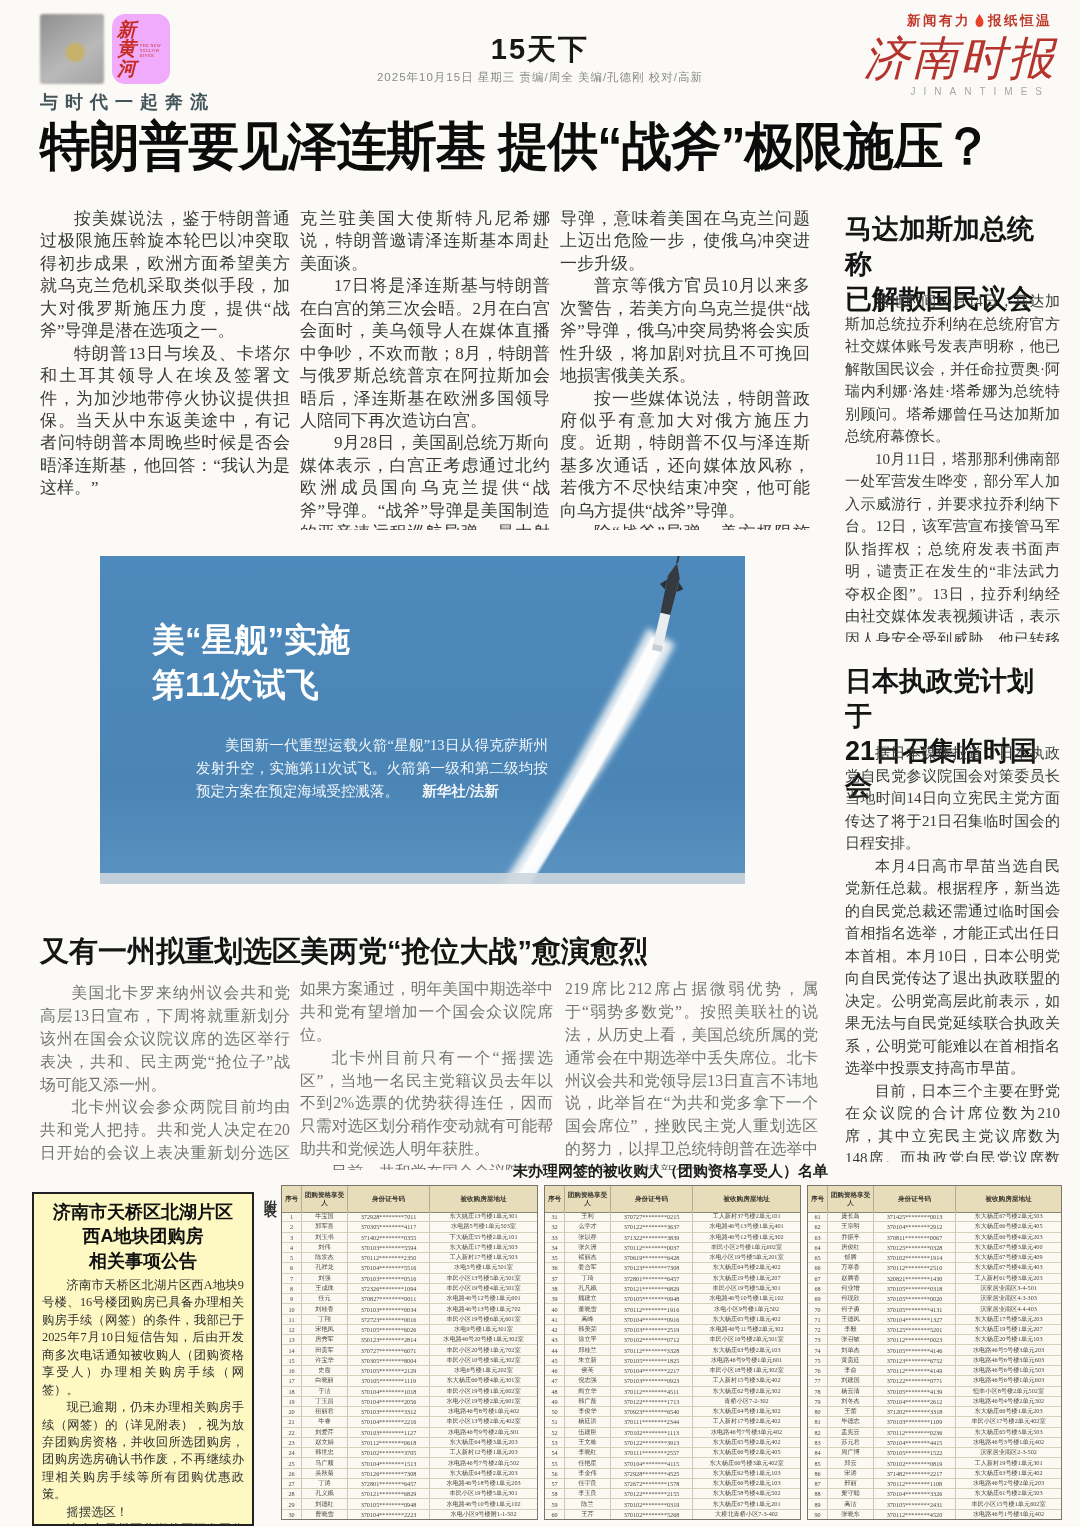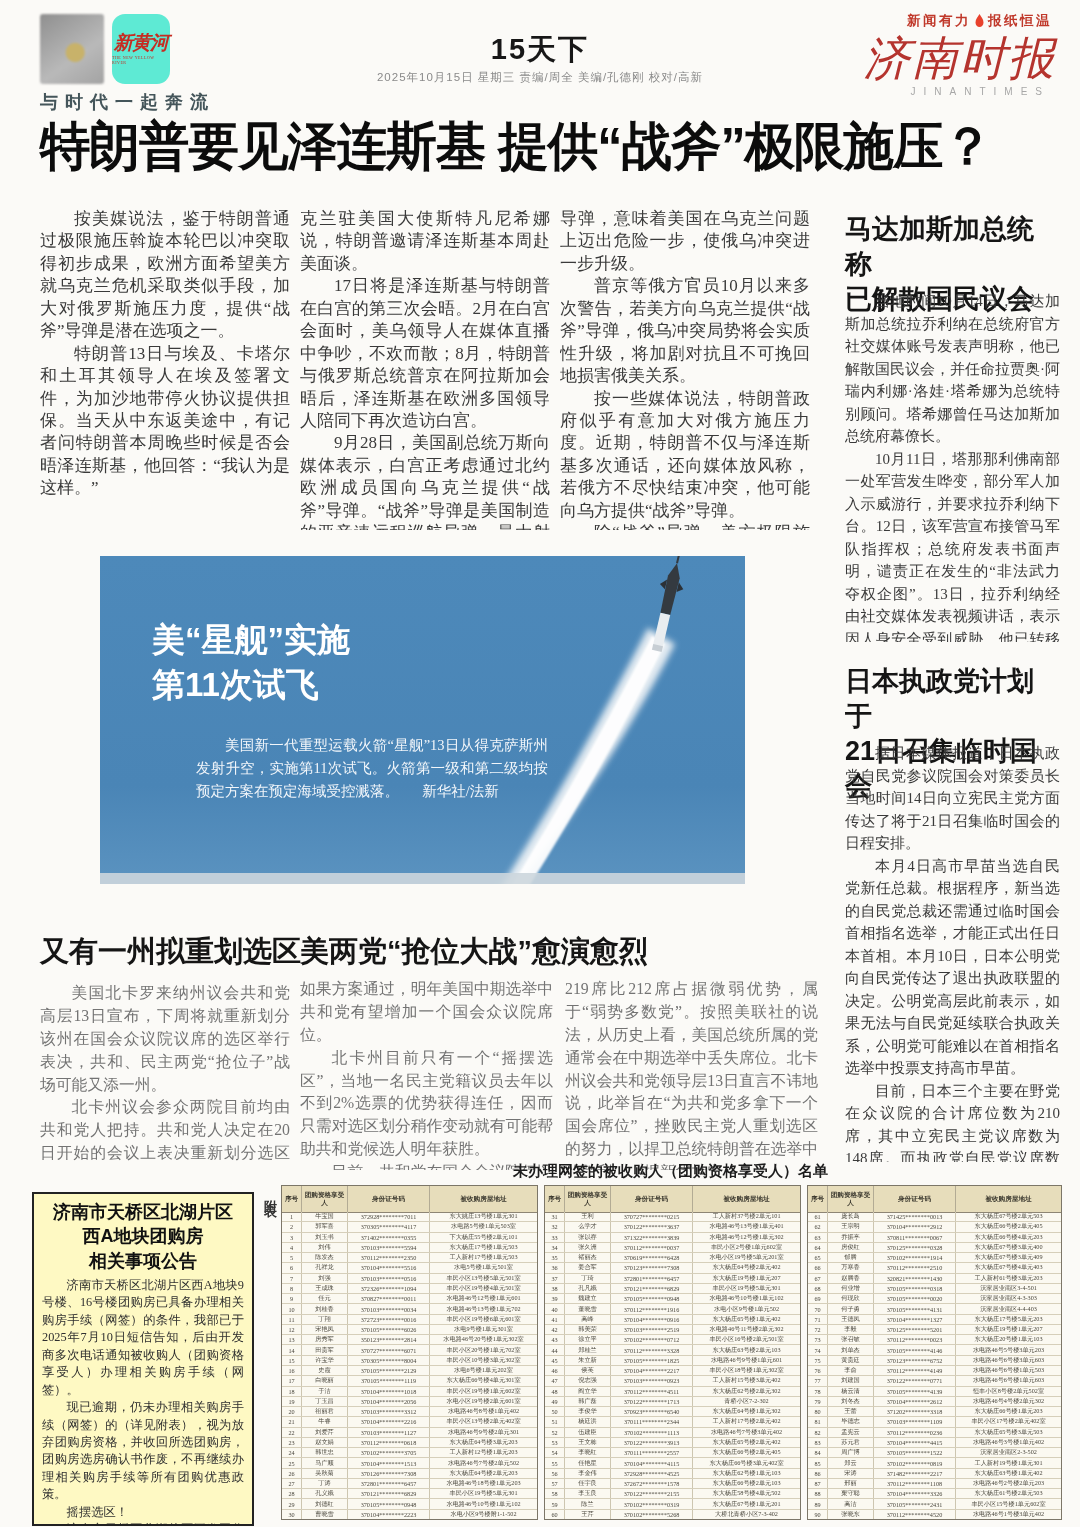--- a/index.html
+++ b/index.html
@@ -5,22 +5,22 @@
   html,body{margin:0;padding:0}
   body{width:1080px;height:1527px;position:relative;background:#fbfaf7;
        font-family:"Liberation Serif","DejaVu Serif",serif;color:#333;overflow:hidden}
   .abs{position:absolute}
   .sans{font-family:"Liberation Sans","DejaVu Sans",sans-serif}
 
   
   .qr{left:40px;top:14px;width:64px;height:70px;background:
       radial-gradient(circle at 55% 55%, #c8b26a 0 9px, transparent 10px),
       linear-gradient(145deg,#8f8f8f,#b9b9b9 60%,#a3a3a3);filter:blur(1.2px);border-radius:3px}
-  .appicon{left:112px;top:14px;width:58px;height:70px;background:#5eead4;border-radius:13px;
-      display:flex;flex-direction:column;align-items:center;justify-content:center}
+  .appicon{left:112px;top:14px;width:58px;height:70px;background:#f0abfc;border-radius:13px;
+      display:flex;align-items:center;justify-content:center}
   .appicon .zi{color:#c62c22;font-weight:bold;font-size:19px;line-height:1.02;font-style:italic;letter-spacing:-1px;text-align:center}
   .appicon .sub{color:#c62c22;font-size:4px;margin-top:3px;letter-spacing:.5px}
   .tagline{left:40px;top:90px;font-size:18px;font-weight:bold;color:#44555a;letter-spacing:7px}
   .section{left:0;right:0;top:30px;text-align:center;font-size:29px;font-weight:900;color:#171717;letter-spacing:2px}
   .dateline{left:0;right:0;top:70px;text-align:center;font-size:11.5px;color:#8a8a8a;letter-spacing:1px}
   .slogan{right:28px;top:12px;font-size:13.5px;color:#c0392b;letter-spacing:2.5px;font-weight:bold;display:flex;align-items:center;gap:3px}
   .masthead{right:24px;top:28px;font-size:46px;font-weight:400;color:#b5342e;font-style:italic;letter-spacing:2px}
   .masthead-sub{right:30px;top:86px;font-size:10px;color:#a7a7a7;letter-spacing:8px}
 
   
@@ -39,21 +39,21 @@
   .sb-body{font-size:15px;line-height:1.5;text-align:justify;color:#3a3a3a}
 
   
   .photo{left:100px;top:556px;width:645px;height:328px;
       background:linear-gradient(180deg,#4d89ba 0%,#4a85b6 70%,#5b93c0 100%);overflow:hidden}
   .photo-band{position:absolute;left:0;right:0;bottom:0;height:11px;background:#ccd6dd;opacity:.9}
   .ph-title{position:absolute;left:52px;top:62px;color:#fff;font-size:33px;font-weight:900;line-height:1.35;
       font-family:"Liberation Sans","DejaVu Sans",sans-serif}
   .ph-cap{position:absolute;left:96px;top:178px;width:352px;color:#f2f6fa;font-size:14.5px;line-height:1.58;text-align:justify}
   .ph-cap .capline{text-indent:2em}
-  .credit{margin-left:1.6em;font-weight:normal}
+  .credit{margin-left:1.6em;font-weight:bold}
 
   
   .low-title{font-size:29px;font-weight:900;color:#151515;white-space:nowrap;
       font-family:"Liberation Sans","DejaVu Sans",sans-serif}
   .low-col{width:253px;font-size:15.8px;line-height:1.45;text-align:justify;color:#737373}
 
   
   .notice{left:32px;top:1192px;width:202px;height:318px;border:2px solid #222;background:#fef9c3;
       padding:6px 8px;overflow:hidden}
   .nline{text-align:center;font-weight:900;font-size:18px;line-height:1.35;color:#111;

